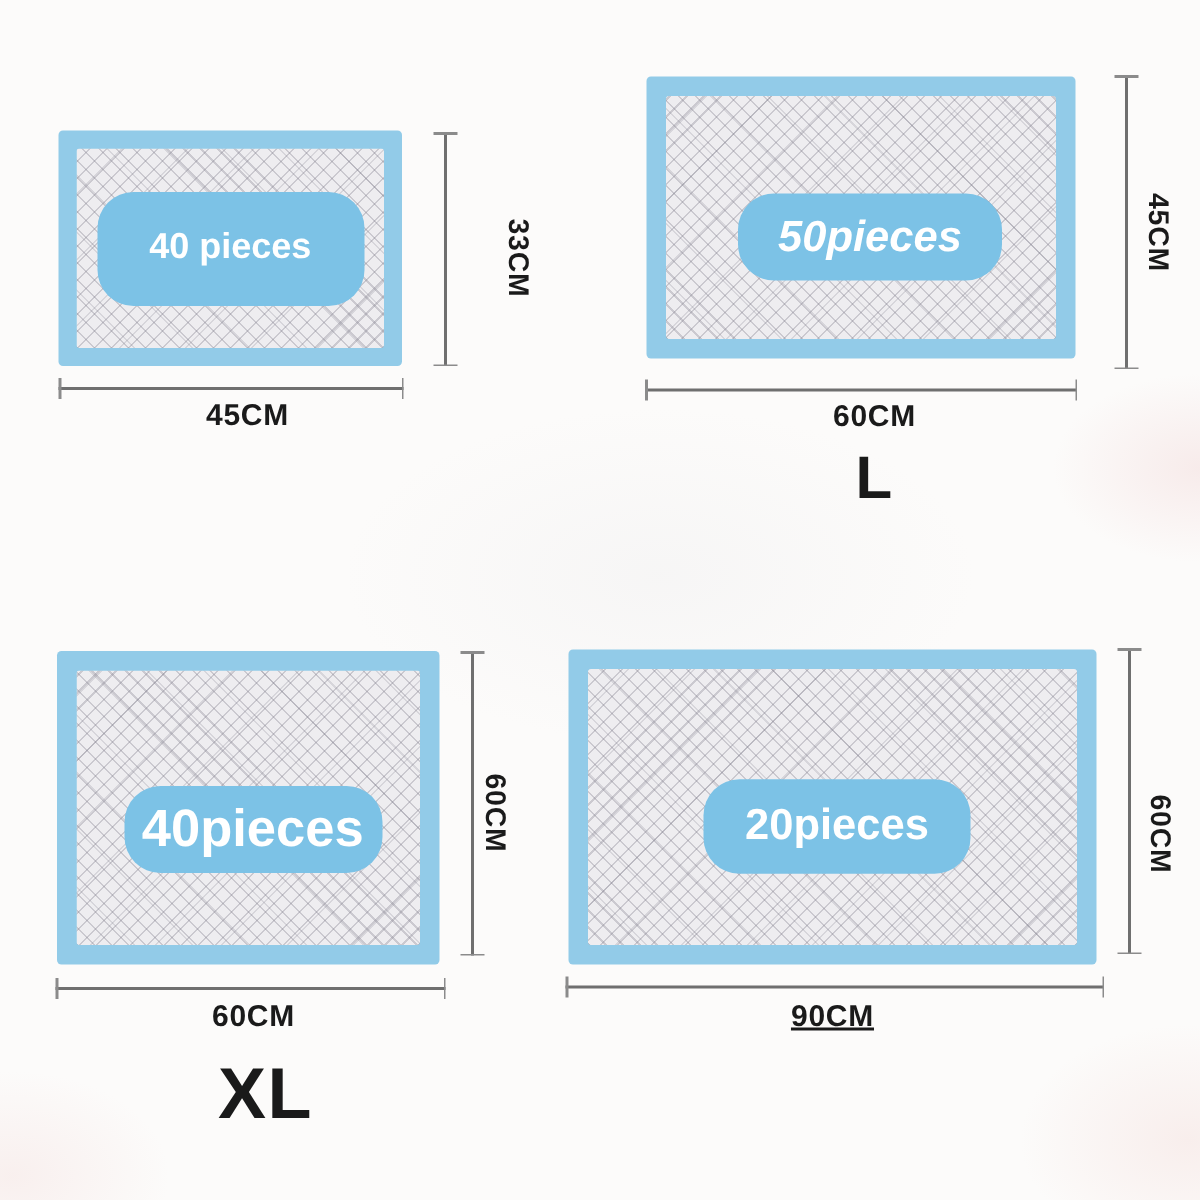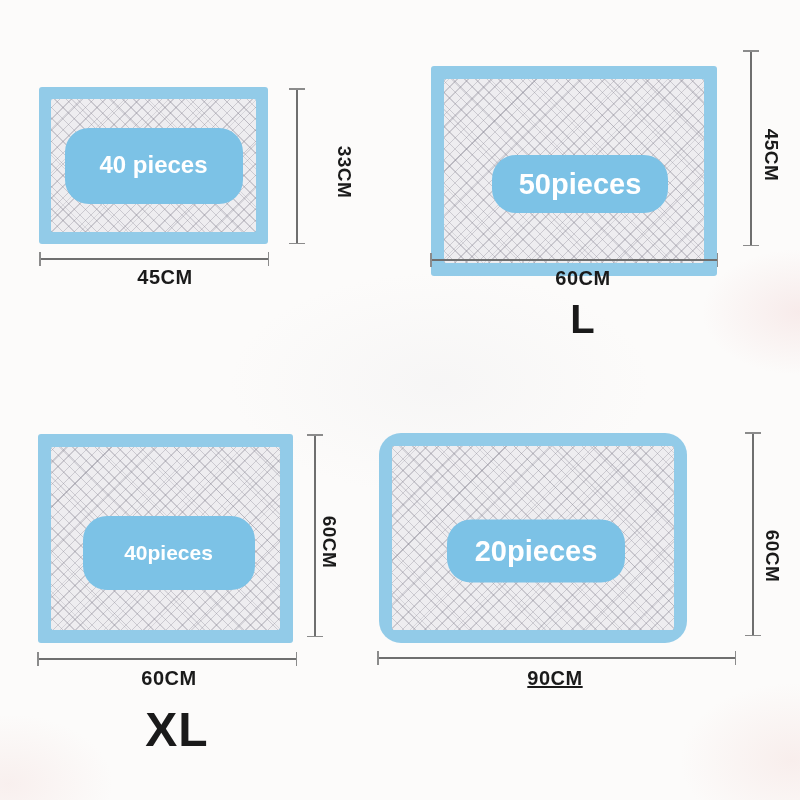--- a/index.html
+++ b/index.html
@@ -57,37 +57,37 @@
   
   .g1 .pad{left:39px;top:87px;width:229px;height:157px;}
   .g1 .pad-inner{inset:12px;}
   .g1 .pill{width:178px;height:76px;font-size:24px;}
   .g1 .vline{left:296px;top:88px;height:156px;}
   .g1 .vlabel{left:314px;top:161px;}
   .g1 .hline{left:39px;top:258px;width:230px;}
   .g1 .hlabel{left:105px;top:266px;}
   .g1 .size-label{left:87px;top:300px;width:200px;}
   
-  .g2 .pad{left:431px;top:66px;width:286px;height:210px;}
+  .g2 .pad{left:431px;top:51px;width:286px;height:188px;font-style:italic;}
   .g2 .pill{width:176px;height:58px;font-size:29px;left:calc(50% + 6px);top:calc(50% + 13px);}
   .g2 .vline{left:750px;top:50px;height:196px;}
   .g2 .vlabel{left:741px;top:144px;}
   .g2 .hline{left:430px;top:259px;width:288px;}
   .g2 .hlabel{left:523px;top:267px;}
   .g2 .size-label{left:523px;top:296px;width:120px;}
   
   .g3 .pad{left:38px;top:434px;width:255px;height:209px;}
-  .g3 .pill{width:172px;height:74px;font-size:21px;left:calc(50% + 3px);top:calc(50% + 14px);}
+  .g3 .pill{width:172px;height:58px;font-size:35px;left:calc(50% + 3px);top:calc(50% + 14px);}
   .g3 .vline{left:314px;top:434px;height:203px;}
   .g3 .vlabel{left:299px;top:531px;}
   .g3 .hline{left:37px;top:658px;width:260px;}
   .g3 .hlabel{left:109px;top:667px;}
   .g3 .size-label{left:97px;top:707px;width:160px;font-size:48px;}
   
-  .g4 .pad{left:379px;top:433px;width:308px;height:210px;border-radius:22px;}
+  .g4 .pad{left:379px;top:433px;width:352px;height:210px;}
   .g4 .pill{width:178px;height:63px;font-size:29px;left:calc(50% + 3px);top:calc(50% + 13px);}
   .g4 .vline{left:752px;top:432px;height:204px;}
   .g4 .vlabel{left:742px;top:545px;}
   .g4 .hline{left:377px;top:657px;width:359px;}
   .g4 .hlabel{left:495px;top:667px;text-decoration:underline;}
   .g4 .size-label{left:487px;top:707px;width:200px;font-size:42px;}
 </style>
 </head>
 <body style="--pad_border: #92cbe8; --pill: #7cc2e6; --pad_inner: #eeedf0; --dim_line: #6f6f6f; --label: #1a1a1a;">
 

